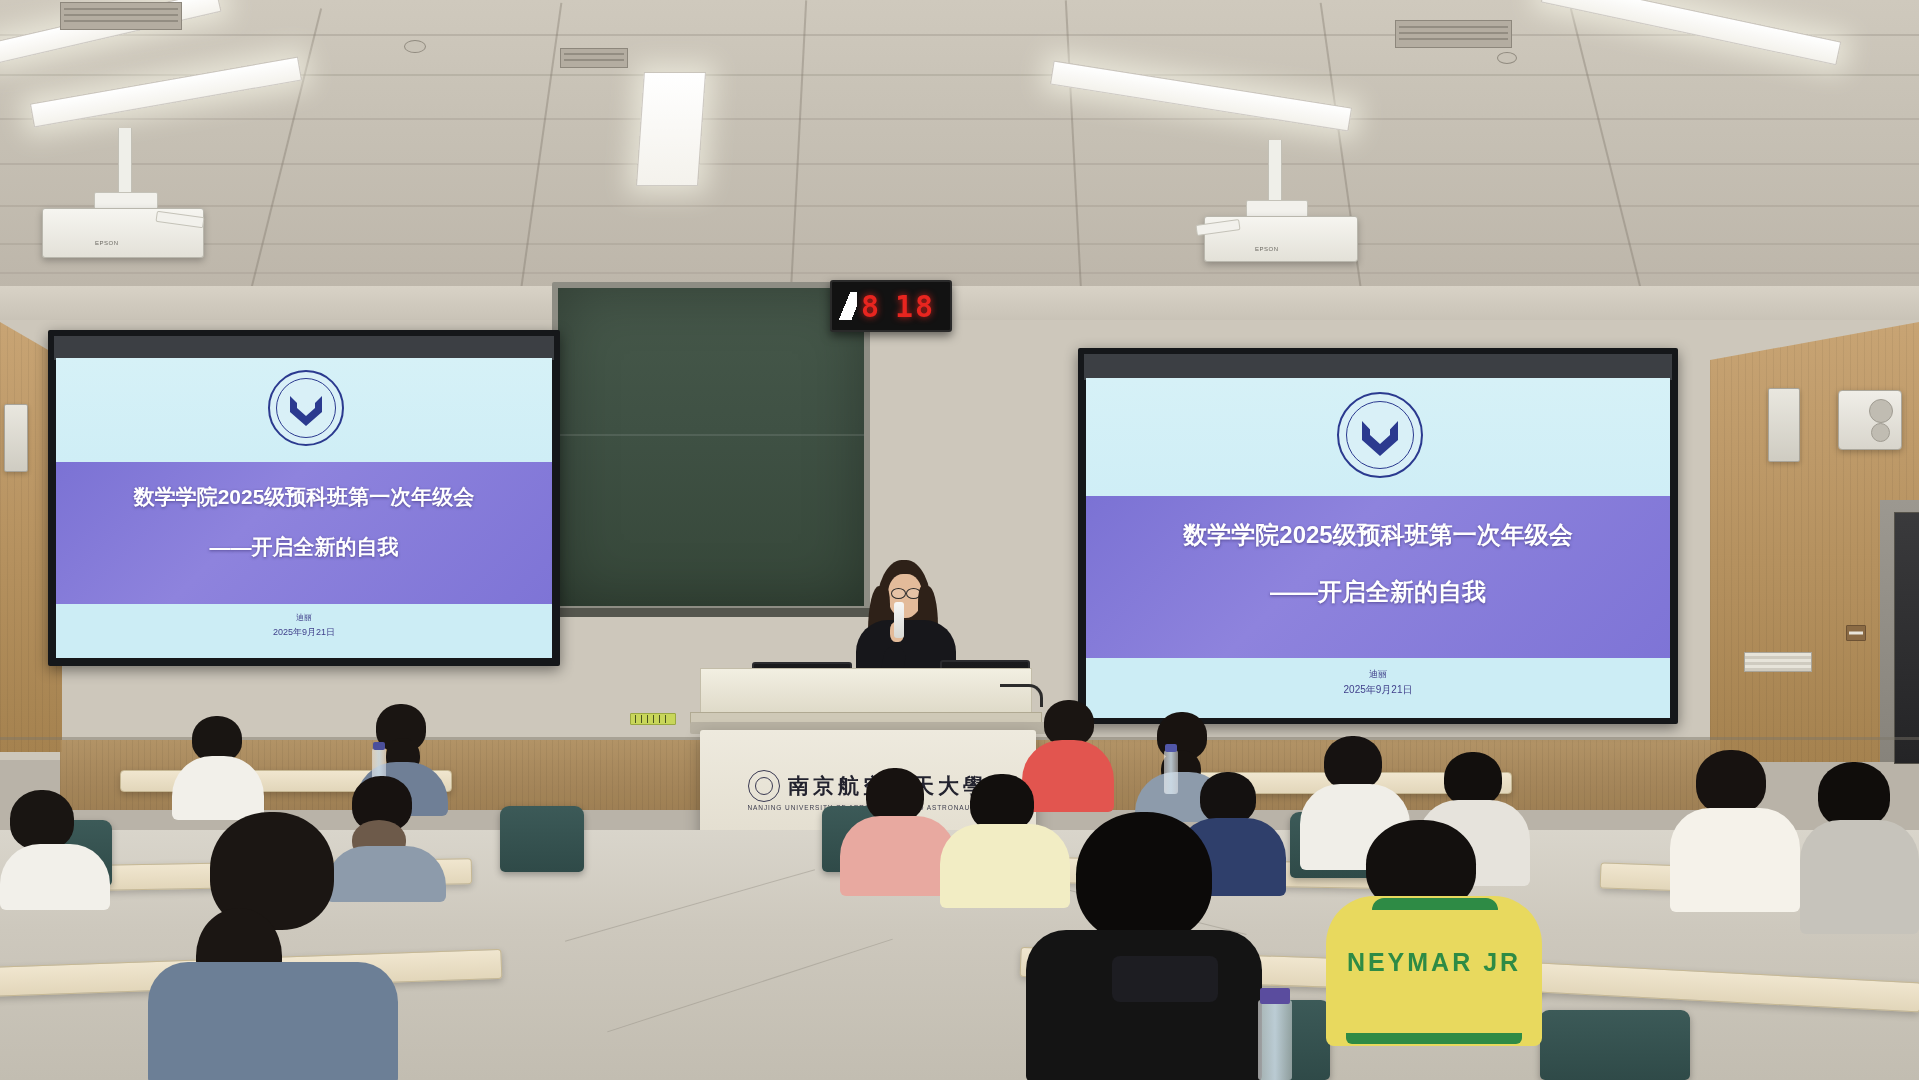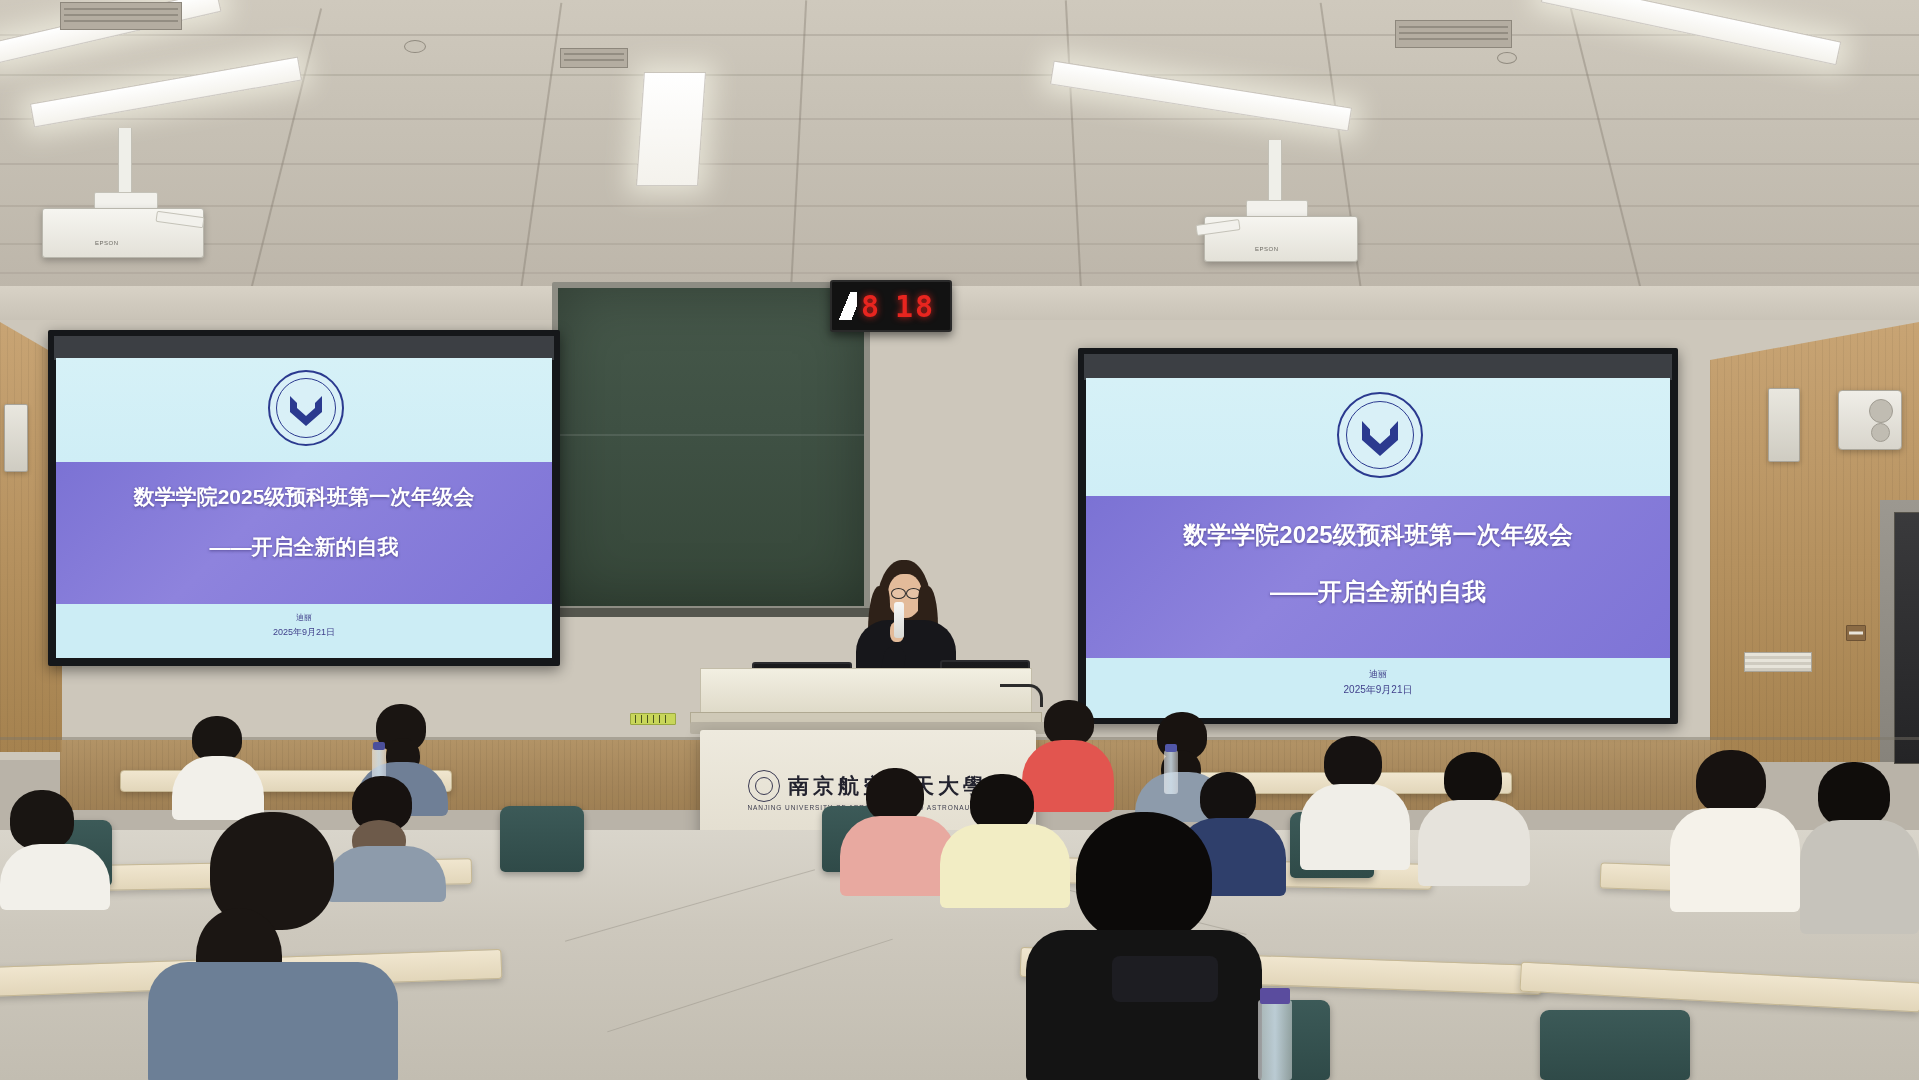--- a/index.html
+++ b/index.html
@@ -417,20 +417,28 @@
     <div class="s-head" style="left:62px;top:0;width:124px;height:118px;background:#1b1613;"></div>
     <div class="s-pony" style="left:48px;top:96px;width:86px;height:96px;background:#1b1613;"></div>
     <div class="s-body" style="left:0;top:150px;width:250px;height:122px;background:#6c7f96;"></div>
   </div>
 
   <div class="abs" style="left:1018px;top:812px;width:250px;height:268px;">
     <div class="s-head" style="left:58px;top:0;width:136px;height:130px;background:#0c0a09;"></div>
     <div class="s-body" style="left:8px;top:118px;width:236px;height:152px;background:#141414;"></div>
   </div>
 
+  <div class="abs" style="left:1326px;top:820px;width:216px;height:240px;">
+    <div class="s-head" style="left:40px;top:0;width:110px;height:92px;background:#13100e;"></div>
+    <div class="s-body" style="left:0;top:76px;width:216px;height:150px;background:#e8d95e;border-radius:48px 48px 8px 8px;">
+      <div class="abs" style="left:46px;top:2px;width:126px;height:12px;background:#2e8b45;border-radius:40px 40px 0 0;"></div>
+      <div class="abs" style="left:0;right:0;top:52px;text-align:center;color:#2e8b45;font-weight:bold;font-size:25px;letter-spacing:3px;">NEYMAR JR</div>
+      <div class="abs" style="left:20px;bottom:2px;width:176px;height:11px;background:#2e8b45;border-radius:0 0 6px 6px;"></div>
+    </div>
+  </div>
 
   <div class="abs" style="left:1670px;top:750px;width:130px;height:160px;">
     <div class="s-head" style="left:26px;top:0;width:70px;height:64px;background:#171210;"></div>
     <div class="s-body" style="left:0;top:58px;width:130px;height:104px;background:#f5f2ea;"></div>
   </div>
   <div class="abs" style="left:1800px;top:762px;width:119px;height:170px;">
     <div class="s-head" style="left:18px;top:0;width:72px;height:66px;background:#100d0b;"></div>
     <div class="s-body" style="left:0;top:58px;width:119px;height:114px;background:#c6c3bb;"></div>
   </div>
 

